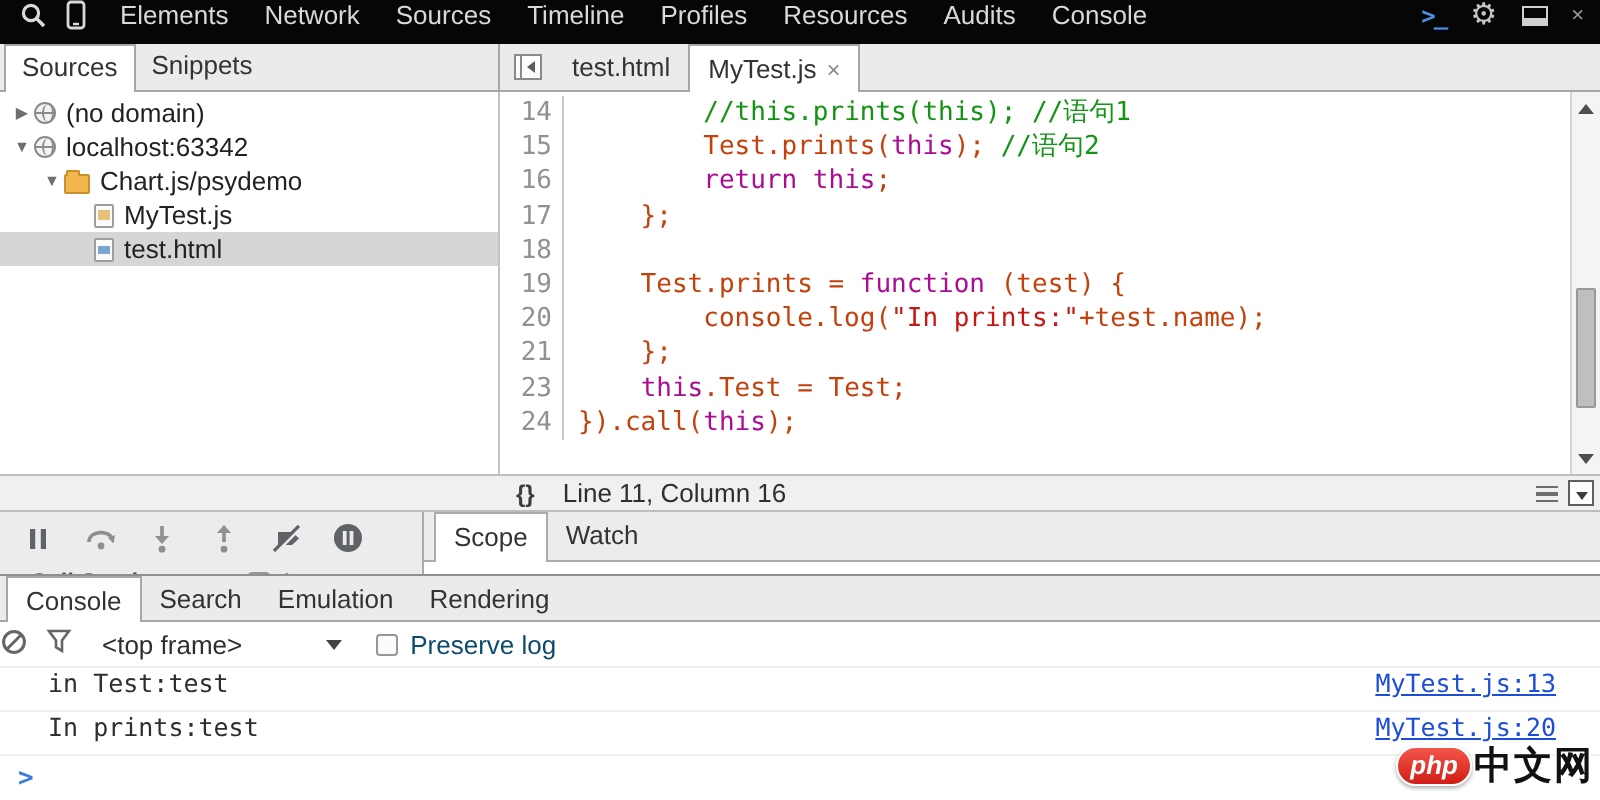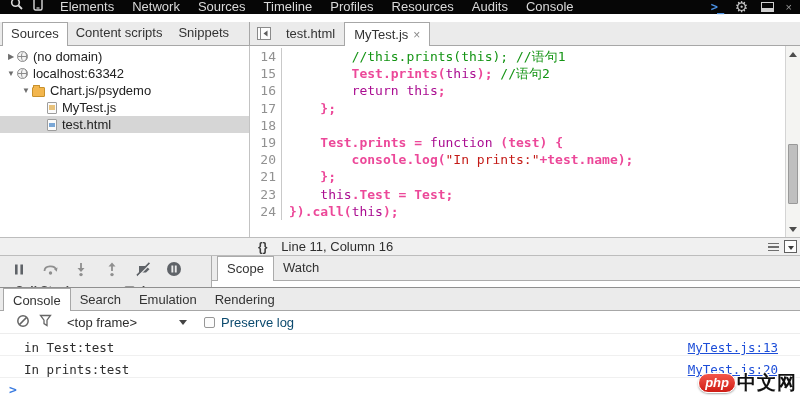--- a/index.html
+++ b/index.html
@@ -1,22 +1,22 @@
 <!DOCTYPE html>
 <html><head>
 <meta charset="utf-8">
 <style>
   * { margin:0; padding:0; box-sizing:border-box; }
   body { background:#fff; }
   .devtools { position:relative; width:800px; height:400px; background:#fff;
     font-family:"Liberation Sans","DejaVu Sans",sans-serif; font-size:13px; color:#222; overflow:hidden; }
 
   
-  .topbar { position:absolute; top:0; left:0; right:0; height:14px; background:#060606;
-    display:flex; align-items:flex-end; color:#d9d9d9; }
+  .topbar { position:absolute; top:0; left:0; right:0; height:22px; background:#060606;
+    display:flex; align-items:flex-start; color:#d9d9d9; }
   .tb-icons { display:flex; align-items:center; gap:10px; padding:0 8px 0 10px; }
   .topbar .tab { padding:0 9px; cursor:default; }
   .tb-right { margin-left:auto; display:flex; align-items:center; gap:12px; padding-right:8px; }
   .term-glyph { color:#4a90e2; font-family:"DejaVu Sans Mono",monospace; font-weight:bold; font-size:12px; letter-spacing:-1px; }
   .gear-glyph { color:#c4c4c4; font-size:15px; line-height:1; }
   .dock-icon { width:13px; height:10px; border:1px solid #cfcfcf; position:relative; }
   .dock-icon::after { content:""; position:absolute; left:0; right:0; bottom:0; height:3px; background:#cfcfcf; }
   .close-glyph { color:#9a9a9a; font-size:11px; }
 
   
@@ -47,21 +47,21 @@
   .i-file-js, .i-file-html { width:10px; height:12px; background:#fbfbfb; border:1px solid #9d9d9d; border-radius:1px; }
   .i-file-js::before { content:""; position:absolute; left:1px; top:2px; width:6px; height:5px; background:#e8c27c; box-shadow:0 6px 0 -3px #b7722b; }
   .i-file-html::before { content:""; position:absolute; left:1px; top:3px; width:6px; height:4px; background:#7aa7d6; box-shadow:0 5px 0 -2px #4c76a8; }
   .tlabel { padding-left:1px; }
 
   .editor { flex:1; position:relative; background:#fff; overflow:hidden; }
   .code-lines { position:absolute; top:2px; left:0; right:8px; font-family:"DejaVu Sans Mono",monospace; font-size:13px; }
   .code-line { display:flex; height:17.2px; line-height:17.2px; white-space:pre; }
   .gutter { width:32px; flex:none; text-align:right; padding-right:5px; color:#919191; border-right:1px solid #c9c9c9; cursor:default; }
   .lcode { padding-left:7px; color:#1a1a1a; }
-  .seg-p { color:#ec4899;font-weight:bold; }
+  .seg-p { color:#c2410c; }
   .seg-k { color:#aa0d91; }
   .seg-c { color:#149414; }
   .seg-s { color:#c41a16; }
 
   .vscroll { position:absolute; top:0; right:0; bottom:0; width:15px; background:#f4f4f2; border-left:1px solid #d4d4d4; }
   .vs-arrow { position:absolute; left:0; right:0; height:12px; display:flex; align-items:center; justify-content:center; }
   .vs-arrow.up { top:2px; } .vs-arrow.down { bottom:2px; }
   .tri-up { width:0; height:0; border-left:4px solid transparent; border-right:4px solid transparent; border-bottom:5px solid #4d4d4d; }
   .tri-down { width:0; height:0; border-left:4px solid transparent; border-right:4px solid transparent; border-top:5px solid #4d4d4d; }
   .vs-thumb { position:absolute; left:2px; right:2px; top:98px; height:60px; background:#bfbfbf; border:1px solid #999; border-radius:1px; }
@@ -95,26 +95,26 @@
   .stab { padding:4px 9px 0 9px; color:#333; }
   .stab.sel { background:#fff; border:1px solid #ababab; border-bottom:none; margin-bottom:-1px; z-index:2; position:relative; }
   .scope-body { flex:1; background:#fff; }
 
   
   .console-drawer { position:absolute; top:287px; left:0; right:0; bottom:0; background:#fff;
     border-top:1px solid #8f8f8f; display:flex; flex-direction:column; }
   .console-tabs { height:23px; flex:none; background:#ebebeb; border-bottom:1px solid #a7a7a7; display:flex; align-items:stretch; padding-left:3px; }
   .ctab { padding:4px 9px 0 9px; color:#333; }
   .ctab.sel { background:#fff; border:1px solid #a7a7a7; border-bottom:none; margin-bottom:-1px; z-index:2; position:relative; }
-  .console-toolbar { height:23px; flex:none; display:flex; align-items:center; gap:9px; padding:0 16px; border-bottom:1px solid #ededed; }
+  .console-toolbar { height:23px; flex:none; display:flex; align-items:center; gap:9px; padding:0 0; border-bottom:1px solid #ededed; }
   .frame-select { display:flex; align-items:center; gap:42px; color:#2e2e2e; margin-left:6px; }
   .frame-select .tri-down { border-left-width:4px; border-right-width:4px; border-top-width:5px; border-top-color:#444; }
   .pl-wrap { display:flex; align-items:center; gap:6px; color:#0c4a6e; margin-left:8px; }
   .console-messages { flex:none; }
-  .cmsg { height:22px; display:flex; align-items:flex-end; border-bottom:1px solid #f0f0f0;
+  .cmsg { height:22px; display:flex; align-items:flex-start; border-bottom:1px solid #f0f0f0;
     font-family:"DejaVu Sans Mono",monospace; font-size:12.5px; color:#2e2e2e; padding:0 22px 0 24px; }
   .cmsg-link { margin-left:auto; color:#1d4ed8; text-decoration:underline; cursor:pointer; }
   .console-prompt { height:22px; display:flex; align-items:center; padding-left:9px;
     font-family:"DejaVu Sans Mono",monospace; font-size:13px; color:#3a7be0; font-weight:bold; }
 
   
   .watermark { position:absolute; right:3px; bottom:4px; display:flex; align-items:center; gap:1px; z-index:9;text-align:center; }
   .wm-badge { background:linear-gradient(#f4564a,#cf1d15); border:1px solid #fff; border-radius:10px;
     color:#fff; font-style:italic; font-weight:bold; font-size:13px; padding:1px 6px 2px 6px;
     box-shadow:0 1px 2px rgba(0,0,0,.35); }
@@ -146,21 +146,20 @@
       <span class="term-glyph">&gt;_</span>
       <span class="gear-glyph">⚙</span>
       <span class="dock-icon"></span>
       <span class="close-glyph">×</span>
     </div>
   </div>
 
   <div class="row2">
     <div class="panel-tabs" id="panel-tabs">
         <span class="ptab sel">Sources</span>
-        <span class="ptab">Content scripts</span>
         <span class="ptab">Snippets</span>
       </div>
     <div class="file-tabs">
       <span class="navtoggle">
         <svg width="14" height="13" viewBox="0 0 14 13">
             <rect x="0.5" y="0.5" width="13" height="12" fill="#fdfdfd" stroke="#8a8a8a"></rect>
             <line x1="3.5" y1="0.5" x2="3.5" y2="12.5" stroke="#8a8a8a"></line>
             <polygon points="10.5,3.5 6.5,6.5 10.5,9.5" fill="#5d5d5d"></polygon>
           </svg>
       </span>

